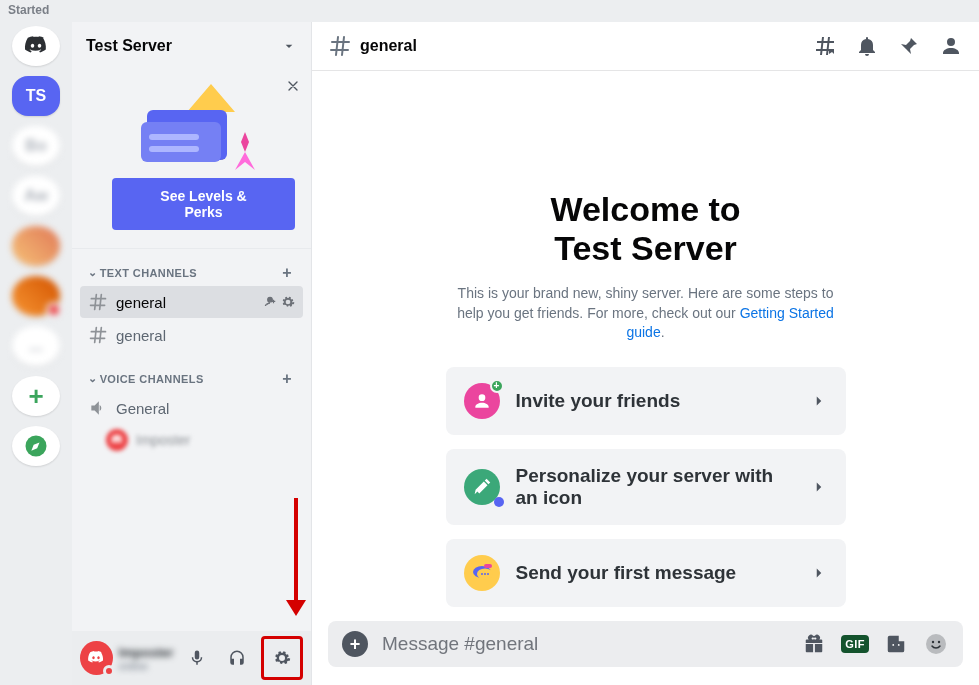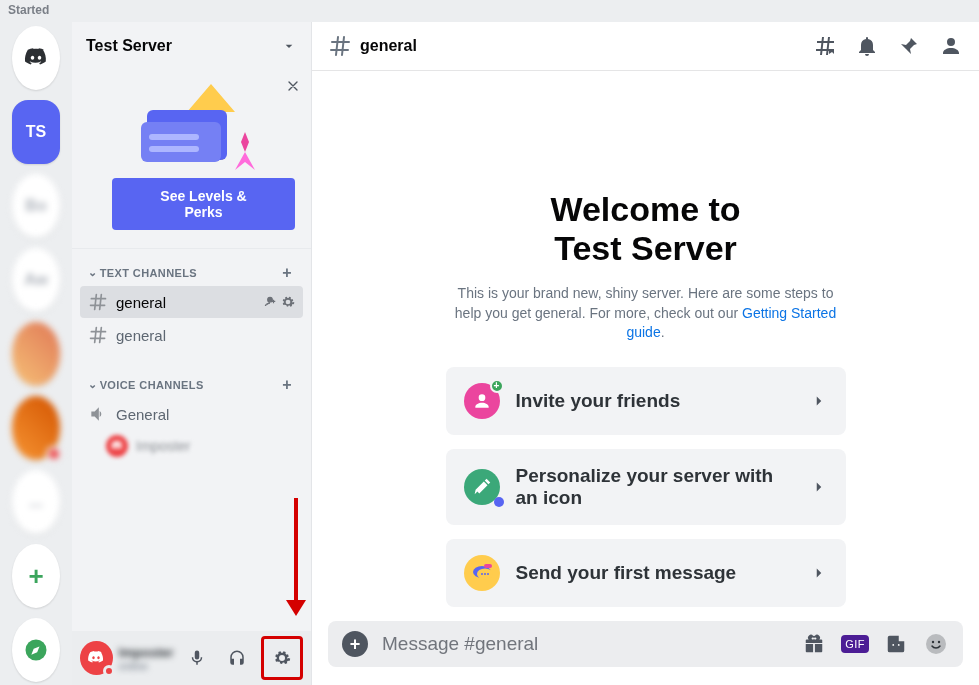--- a/index.html
+++ b/index.html
@@ -24,21 +24,21 @@
 
   
   .rail {
     position: absolute; top: 22px; left: 0; bottom: 0;
     width: 72px;
     background: #eceef0;
     display: flex; flex-direction: column; align-items: center;
     gap: 10px; padding-top: 4px;
   }
   .rail .pill {
-    width: 48px; height: 64px; border-radius: 50%;
+    width: 48px; height: 40px; border-radius: 50%;
     background: #fff; display: flex; align-items: center; justify-content: center;
     box-shadow: 0 1px 2px rgba(0,0,0,.12);
     color: #2c2f33; font-weight: 700;
     position: relative;
   }
   .rail .pill.active { border-radius: 16px; background: #5865f2; color: #fff; }
   .rail .pill.blur  { filter: blur(3px); color: #b0b5bd; }
   .rail .pill.green { color: #3ba55c; }
   .rail .pill.compass { color: #3ba55c; }
   .rail .badge {
@@ -187,21 +187,21 @@
     width:26px; height:26px; border-radius:50%; background:#4f5660;
     display:flex;align-items:center;justify-content:center;color:#fff;font-size:18px;font-weight:700;
   }
   .composer input{
     flex:1; border:none; background:transparent; outline:none;
     font-size:19px; color:#1d4ed8;
   }
   .composer input::placeholder{ color:#71757c; }
   .composer .cicn{ width:26px;height:26px; display:flex;align-items:center;justify-content:center;color:#4f5660;}
   .gif-badge{
-    background:#4c1d95; color:#fff; font-size:11px; font-weight:400;
+    background:#14532d; color:#fff; font-size:11px; font-weight:700;
     padding:3px 4px; border-radius:4px; letter-spacing:.5px;
   }
 
   
   .arrow-annotation{
     position:absolute; left:288px; top:498px; width:16px; height:126px;
     pointer-events:none;
   }
   .arrow-annotation .shaft{
     position:absolute; left:6px; top:0; width:4px; height:106px; background:#d40000;
@@ -354,21 +354,21 @@
           </svg>
       </span>
     </div>
     <div class="chan">
       <svg class="hash">
           <use href="#i-hash"></use>
         </svg>
       <span>general</span>
     </div>
 
-    <div class="cat" style="margin-top:20px">
+    <div class="cat" style="margin-top:14px">
       <span><span class="caret">⌄</span><span>VOICE CHANNELS</span></span>
       <span class="plus">+</span>
     </div>
     <div class="chan">
       <svg class="spk">
           <use href="#i-speaker"></use>
         </svg>
       <span>General</span>
     </div>
     <div class="vc-user">
@@ -430,21 +430,21 @@
         <use href="#i-people"></use>
       </svg>
   </div>
 
   <div class="welcome">
     <h1>
       <span>Welcome to</span><br>
       <span>Test Server</span>
     </h1>
     <div class="sub">
-      <span>This is your brand new, shiny server. Here are some steps to help you get general. For more, check out our </span><a href="#">Getting Started guide</a><span>.</span>
+      <span>This is your brand new, shiny server. Here are some steps to help you get friends. For more, check out our </span><a href="#">Getting Started guide</a><span>.</span>
     </div>
 
     <div class="action-list">
       <div class="action">
         <span class="aicon" style="background:#eb459e;">
           <svg width="20" height="20" viewBox="0 0 24 24" fill="#fff">
               <path d="M12 12a4 4 0 1 0-4-4 4 4 0 0 0 4 4zm0 2c-4 0-8 2-8 5v1h16v-1c0-3-4-5-8-5z"></path>
             </svg>
           <span style="position:absolute;top:-4px;right:-4px;width:14px;height:14px;border-radius:50%;background:#3ba55c;border:2px solid #f2f3f5;display:flex;align-items:center;justify-content:center;color:#fff;font-size:10px;font-weight:900;">+</span>
         </span>

